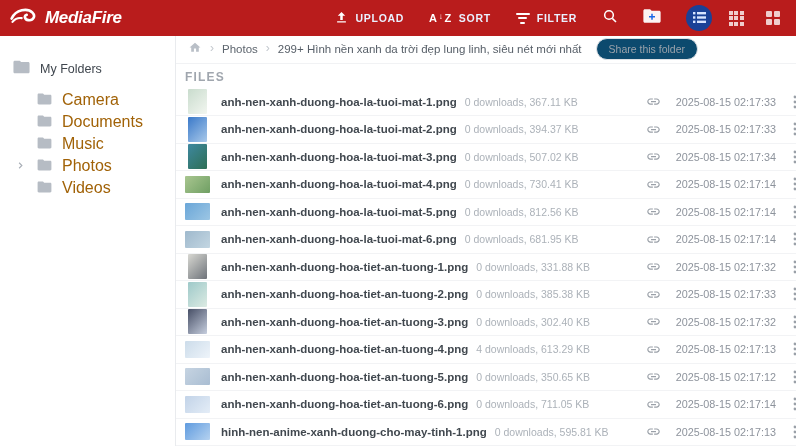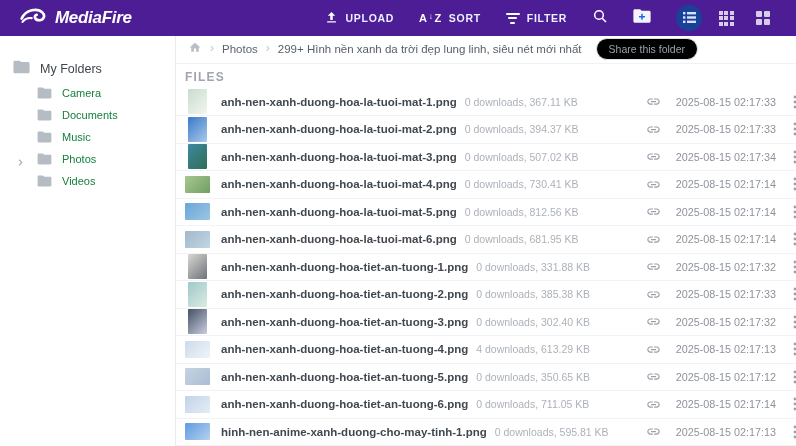--- a/index.html
+++ b/index.html
@@ -1,20 +1,20 @@
 <!DOCTYPE html>
 <html><head>
 <meta charset="utf-8">
 <style>
   * { margin:0; padding:0; box-sizing:border-box; }
   html,body { width:796px; height:446px; overflow:hidden; background:#fff;
     font-family:"Liberation Sans", sans-serif; }
 
   
-  .topbar { height:36px; background:#4c1d95; display:flex; align-items:center; padding:0 20px; }
+  .topbar { height:36px; background:#b91c1c; display:flex; align-items:center; padding:0 10px; }
   .logo { display:flex; align-items:center; gap:5px; cursor:pointer; }
   .logo-text { color:#fff; font-size:17px; font-weight:bold; font-style:italic; letter-spacing:-0.3px; }
   .topbar-right { margin-left:auto; display:flex; align-items:center; gap:25px; }
   .tb-btn { display:flex; align-items:center; gap:7px; color:#eaf1ff; font-size:10.5px;
     font-weight:700; letter-spacing:0.7px; cursor:pointer; }
   .tb-icon-btn { display:flex; align-items:center; cursor:pointer; }
   .az-glyph { display:flex; align-items:center; color:#fff; font-size:11px; font-weight:700; }
   .az-glyph .arr { font-size:8px; margin:0 1px 4px 1px; font-weight:400; }
   .filter-glyph { display:flex; flex-direction:column; gap:2.5px; align-items:center; }
   .filter-glyph i { display:block; height:2px; background:#fff; border-radius:1px; }
@@ -29,34 +29,34 @@
   .grid4 { display:grid; grid-template-columns:repeat(2,6px); grid-gap:2px; }
   .grid4 i { width:6px; height:6px; background:rgba(255,255,255,0.78); border-radius:1px; }
 
   
   .body-row { display:flex; height:410px; }
 
   
   .sidebar { width:176px; border-right:1px solid #e9ebee; padding-top:20px; flex-shrink:0; }
   .sb-root { display:flex; align-items:center; gap:10px; padding:4px 0 10px 13px;
     font-size:12.5px; color:#3f464e; cursor:pointer; }
-  .sb-item { display:flex; align-items:flex-start; height:22px; padding-left:37px;
-    font-size:11px; color:#15803d; cursor:pointer; position:relative; }
+  .sb-item { display:flex; align-items:flex-end; height:22px; padding-left:37px;
+    font-size:16px; color:#a16207; cursor:pointer; position:relative; }
   .sb-item .sb-label { margin-left:10px; }
   .sb-caret { position:absolute; left:15px; top:4px; width:12px; height:12px; }
 
   
   .main { flex:1; display:flex; flex-direction:column; min-width:0; }
   .breadcrumb-bar { height:30px; display:flex; align-items:center; gap:8px;
     padding:0 12px; border-bottom:1px solid #f1f2f4; }
   .crumb-sep { color:#c3c8ce; font-size:12px; margin-top:-2px; }
   .crumb-link { font-size:11.5px; color:#5d656e; cursor:pointer; }
   .crumb-title { font-size:11.5px; color:#565e67; }
   .share-pill { margin-left:6px; border:1px solid #dfe2e6; border-radius:999px;
-    padding:4px 12px; font-size:10.5px; color:#9aa2ab; background:#000000; cursor:pointer; white-space:nowrap; }
+    padding:4px 12px; font-size:10.5px; color:#9aa2ab; background:#0c4a6e; cursor:pointer; white-space:nowrap; }
 
   .files-label { padding:6px 0 5px 9px; font-size:12px; font-weight:700;
     letter-spacing:1.2px; color:#a0a6ae; }
 
   .file-list { flex:1; }
   .file-row { height:27.5px; display:flex; align-items:center; padding-left:8px;
     border-bottom:1px solid #f2f3f5; cursor:pointer; }
   .thumb-box { width:26px; display:flex; justify-content:center; flex-shrink:0; }
   .thumb { border-radius:1px; }
   .thumb.portrait { width:19px; height:25px; }

